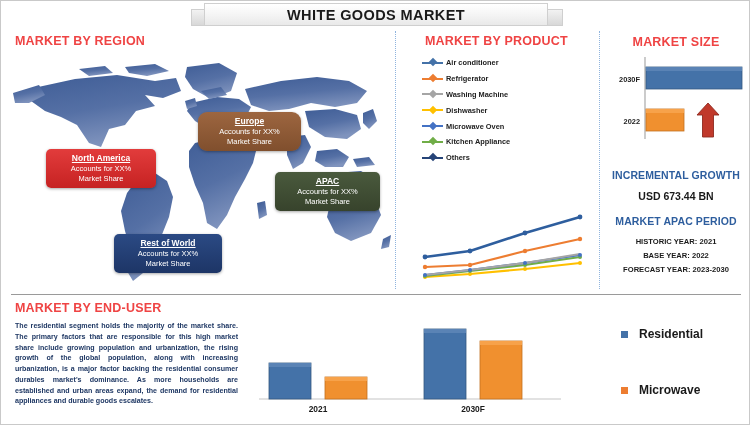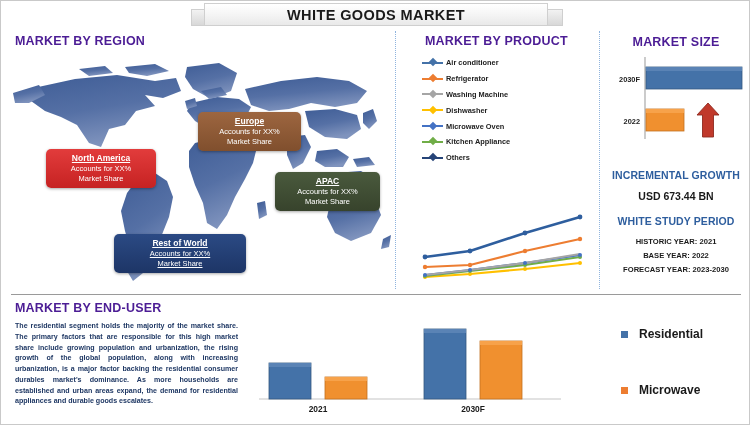--- a/index.html
+++ b/index.html
@@ -34,21 +34,21 @@
   .ribbon-tail {
     position: absolute; top: 8px; width: 16px; height: 17px;
     background: linear-gradient(180deg,#f2f2f2,#d8d8d8);
     border: 1px solid #cfcfcf;
   }
   .ribbon-tail.left  { left: 190px; }
   .ribbon-tail.right { left: 546px; }
 
   
   .sec-head {
-    font-size: 12.5px; font-weight: bold; color: #4c1d95;
+    font-size: 12.5px; font-weight: bold; color: #ef4444;
     letter-spacing: .2px;
   }
 
   
   .vdiv {
     position: absolute; top: 30px; height: 258px;
     border-left: 1px dotted #8fb4de;
   }
   .hdiv {
     position: absolute; left: 10px; top: 293px; width: 730px;
@@ -72,25 +72,25 @@
   }
   .region-box .rb-title {
     display: block; font-size: 8.5px; font-weight: bold;
     text-decoration: underline; margin-bottom: 1px;
   }
   .region-box .rb-l1, .region-box .rb-l2 { display: block; font-size: 7.5px; }
 
   #box-na     { left: 45px;  top: 120px; width: 110px;
                 background: linear-gradient(180deg,#e23c3c,#c62222); }
   #box-europe { left: 197px; top: 83px;  width: 103px;
-                background: linear-gradient(180deg,#9d6640,#804f2d); }
+                background: linear-gradient(180deg,#9d6640,#804f2d); border-radius: 9px; }
   #box-apac   { left: 274px; top: 143px; width: 105px;
                 background: linear-gradient(180deg,#4a5a3d,#37432c); }
-  #box-row    { left: 113px; top: 205px; width: 132px;
-                background: linear-gradient(180deg,#2b4a84,#1d3566); text-decoration: underline; }
+  #box-row    { left: 113px; top: 205px; width: 108px;
+                background: linear-gradient(180deg,#2b4a84,#1d3566); }
 
   
   #panel-product { position: absolute; left: 396px; top: 28px; width: 202px; height: 262px; }
   #panel-product .sec-head { position: absolute; left: 28px; top: 5px; }
   #prod-legend { position: absolute; left: 25px; top: 26px; width: 160px; }
   .lg-row { display: flex; align-items: center; height: 15.8px; }
   .lg-sym { position: relative; width: 21px; height: 9px; flex: 0 0 21px; }
   .lg-sym .lg-line {
     position: absolute; left: 0; top: 3.5px; width: 21px; height: 2px;
   }
@@ -370,21 +370,21 @@
         <g>
           <path d="M101,50 L112,62 L106.5,62 L106.5,84 L95.5,84 L95.5,62 L90,62 Z" fill="#c0392b" stroke="#8e2a20" stroke-width="0.9"></path>
         </g>
       </svg>
     </div>
 
 
     <div class="kv-title" id="ig-title">INCREMENTAL GROWTH</div>
     <div class="kv-val" id="ig-val">USD 673.44 BN</div>
 
-    <div class="kv-title" id="msp-title">WHITE STUDY PERIOD</div>
+    <div class="kv-title" id="msp-title">MARKET APAC PERIOD</div>
     <div class="msp-line" id="msp-1">HISTORIC YEAR: 2021</div>
     <div class="msp-line" id="msp-2">BASE YEAR: 2022</div>
     <div class="msp-line" id="msp-3">FORECAST YEAR: 2023-2030</div>
   </div>
 
   <div id="panel-end">
     <div class="sec-head">MARKET BY END-USER</div>
 
     <p id="end-para">The residential segment holds the majority of the market share. The primary factors that are responsible for this high market share include growing population and urbanization, the rising growth of the global population, along with increasing urbanization, is a major factor backing the residential consumer durables market's dominance. As more households are established and urban areas expand, the demand for residential appliances and durable goods escalates.</p>
 

